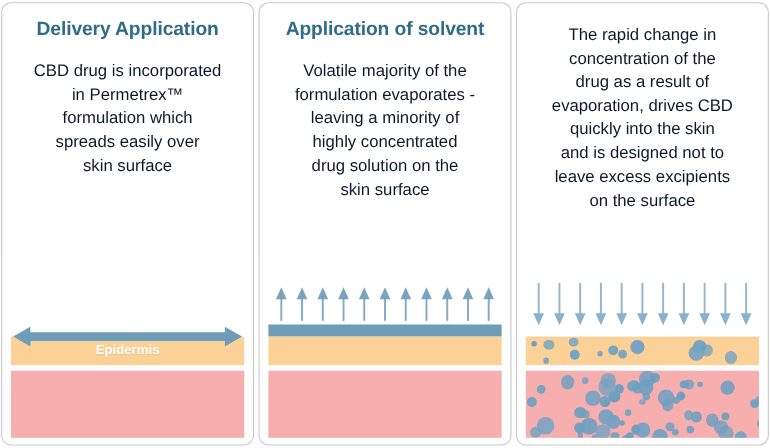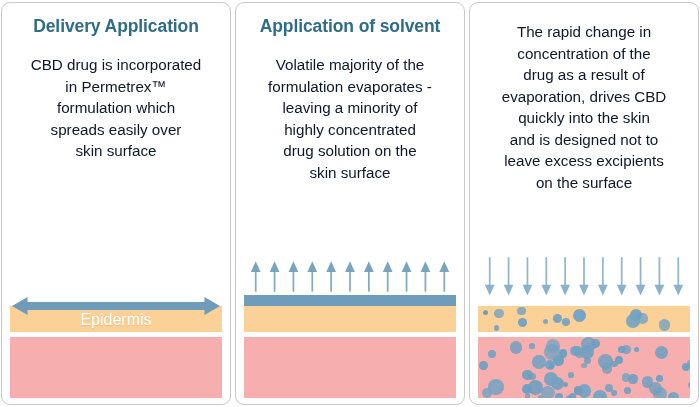--- a/index.html
+++ b/index.html
@@ -79,22 +79,22 @@
     top: 42px;
     bottom: 0;
     background: #f7aeae;
   }
   .layer-label {
     position: absolute;
     left: 0;
     right: 0;
     text-align: center;
     color: #ffffff;
-    font-weight: normal;
-    font-size: 16px;
+    font-weight: bold;
+    font-size: 12px;
     text-shadow: 0 1px 1px rgba(0,0,0,0.10);
   }
   .label-epidermis { top: 16px; }
   .label-dermis { top: 48px; }
 
   
   .dbl-arrow {
     position: absolute;
     left: 8px;
     right: 8px;

